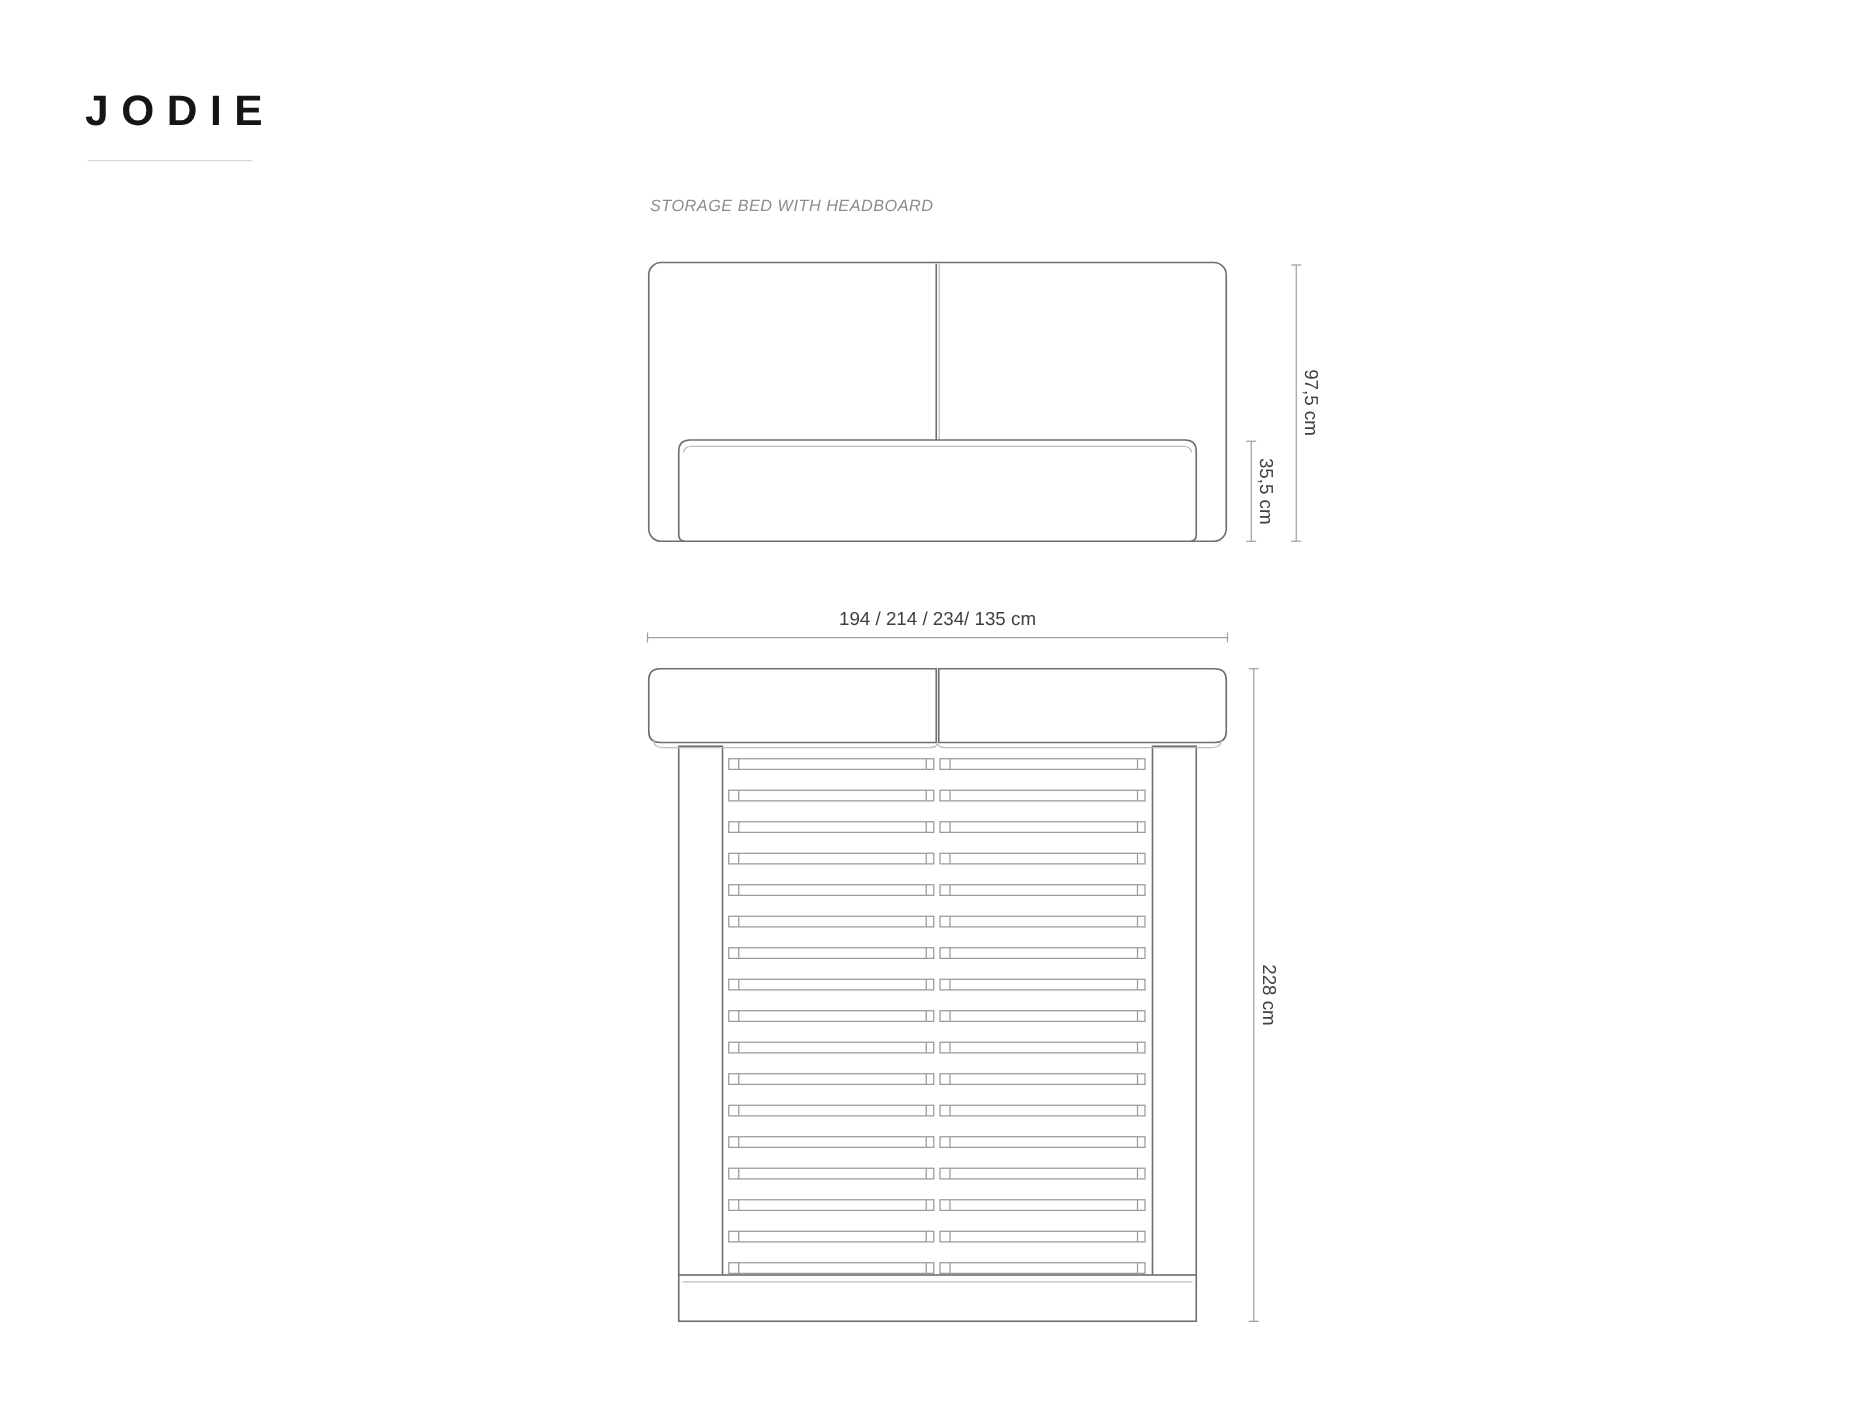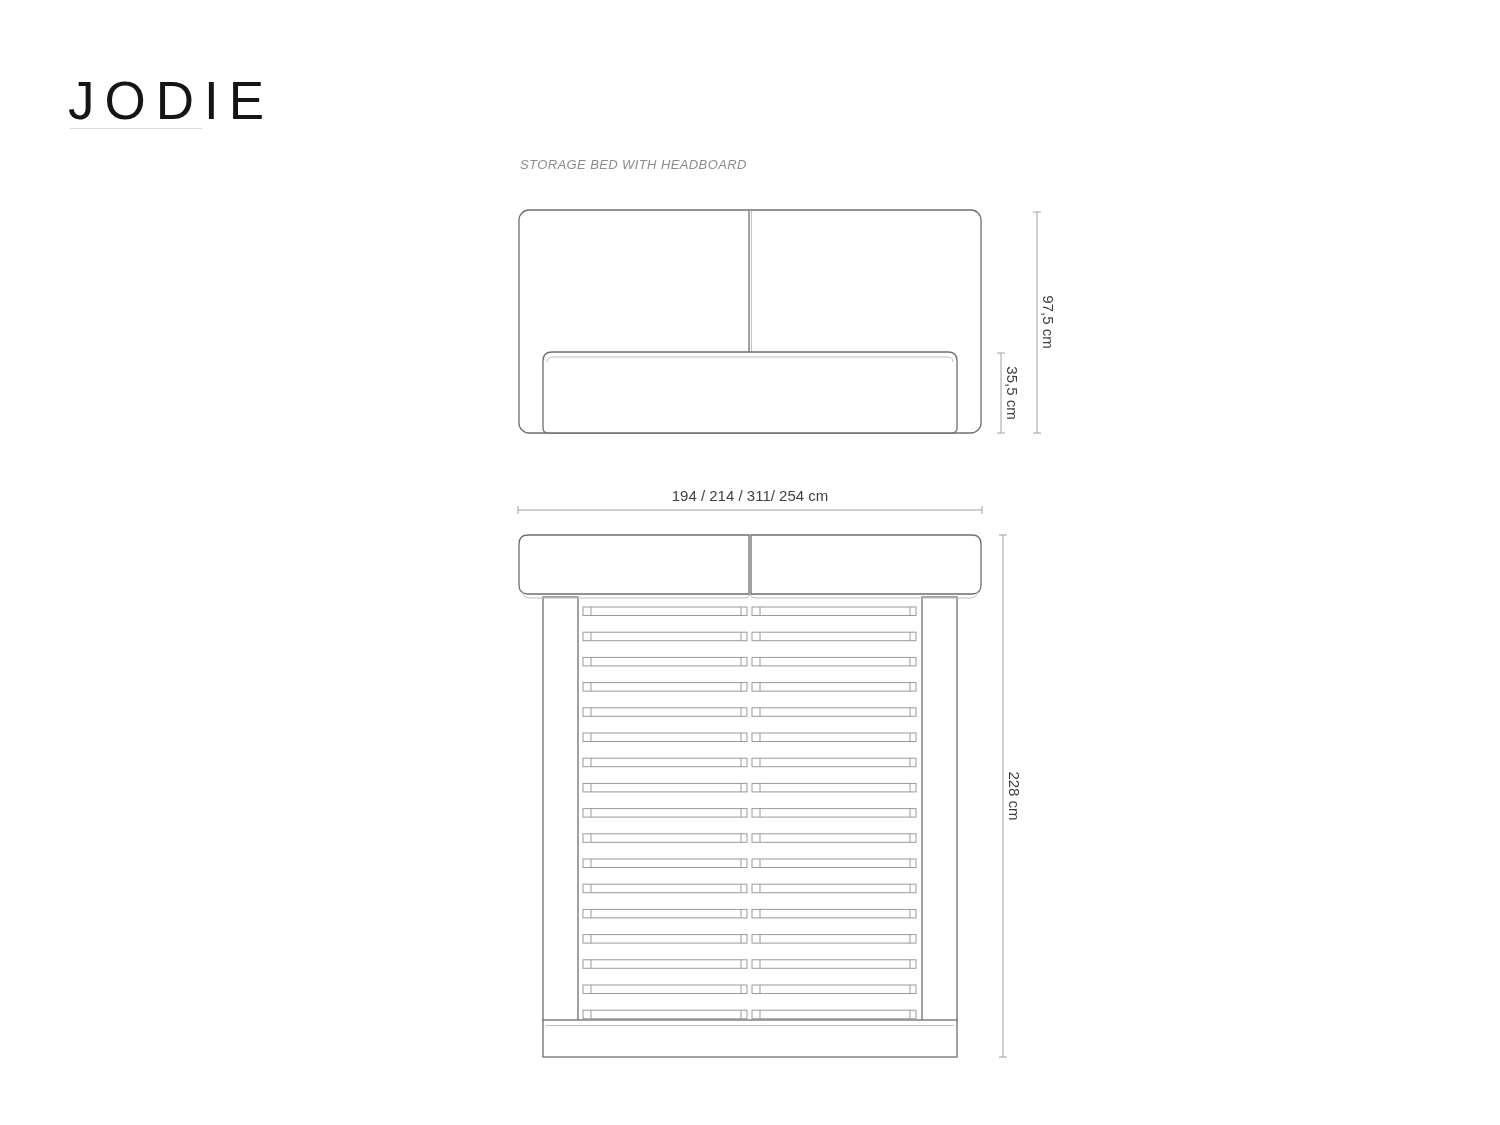--- a/index.html
+++ b/index.html
@@ -6,22 +6,22 @@
     --background:#ffffff; --line:#6f6f6f; --line-light:#bdbdbd; --dim-line:#a0a0a0;
     --dim-text:#3f3f3f; --subtitle-text:#8c8c8c; --logo-text:#151515; --underline:#d9d9d9;
   }
   *{box-sizing:border-box;}
   html,body{margin:0;padding:0;}
   body{
     width:1500px;height:1125px;position:relative;background:var(--background);
     font-family:"Liberation Sans", sans-serif;overflow:hidden;
   }
   .logo{
-    position:absolute;left:68px;top:70px;font-size:53px;letter-spacing:10px;
-    font-weight:400;color:var(--logo-text);
+    position:absolute;left:68px;top:70px;font-size:34px;letter-spacing:10px;
+    font-weight:700;color:var(--logo-text);
   }
   .logo-underline{
     position:absolute;left:70px;top:128px;width:132px;height:1px;background:var(--underline);
   }
   .subtitle{
     position:absolute;left:520px;top:157px;font-size:13px;letter-spacing:0.4px;
     color:var(--subtitle-text);font-weight:400;font-style:italic;
   }
   .drawing{position:absolute;left:0;top:0;width:1500px;height:1125px;}
   .ln{stroke:var(--line);stroke-width:1.3;fill:#ffffff;}
@@ -200,14 +200,14 @@
     <g>
       <line class="ln-dim" x1="1003" y1="535" x2="1003" y2="1057"></line>
       <line class="ln-dim" x1="999" y1="535" x2="1007" y2="535"></line>
       <line class="ln-dim" x1="999" y1="1057" x2="1007" y2="1057"></line>
     </g>
   </g>
 </svg>
 
 <div class="dim-label vertical" style="left:1040px;top:322px;">97,5 cm</div>
 <div class="dim-label vertical" style="left:1004px;top:393px;">35,5 cm</div>
-<div class="dim-label horizontal" style="left:750px;top:487px;">194 / 214 / 311/ 254 cm</div>
+<div class="dim-label horizontal" style="left:750px;top:487px;">194 / 214 / 234/ 135 cm</div>
 <div class="dim-label vertical" style="left:1006px;top:796px;">228 cm</div>
 
 </body></html>

